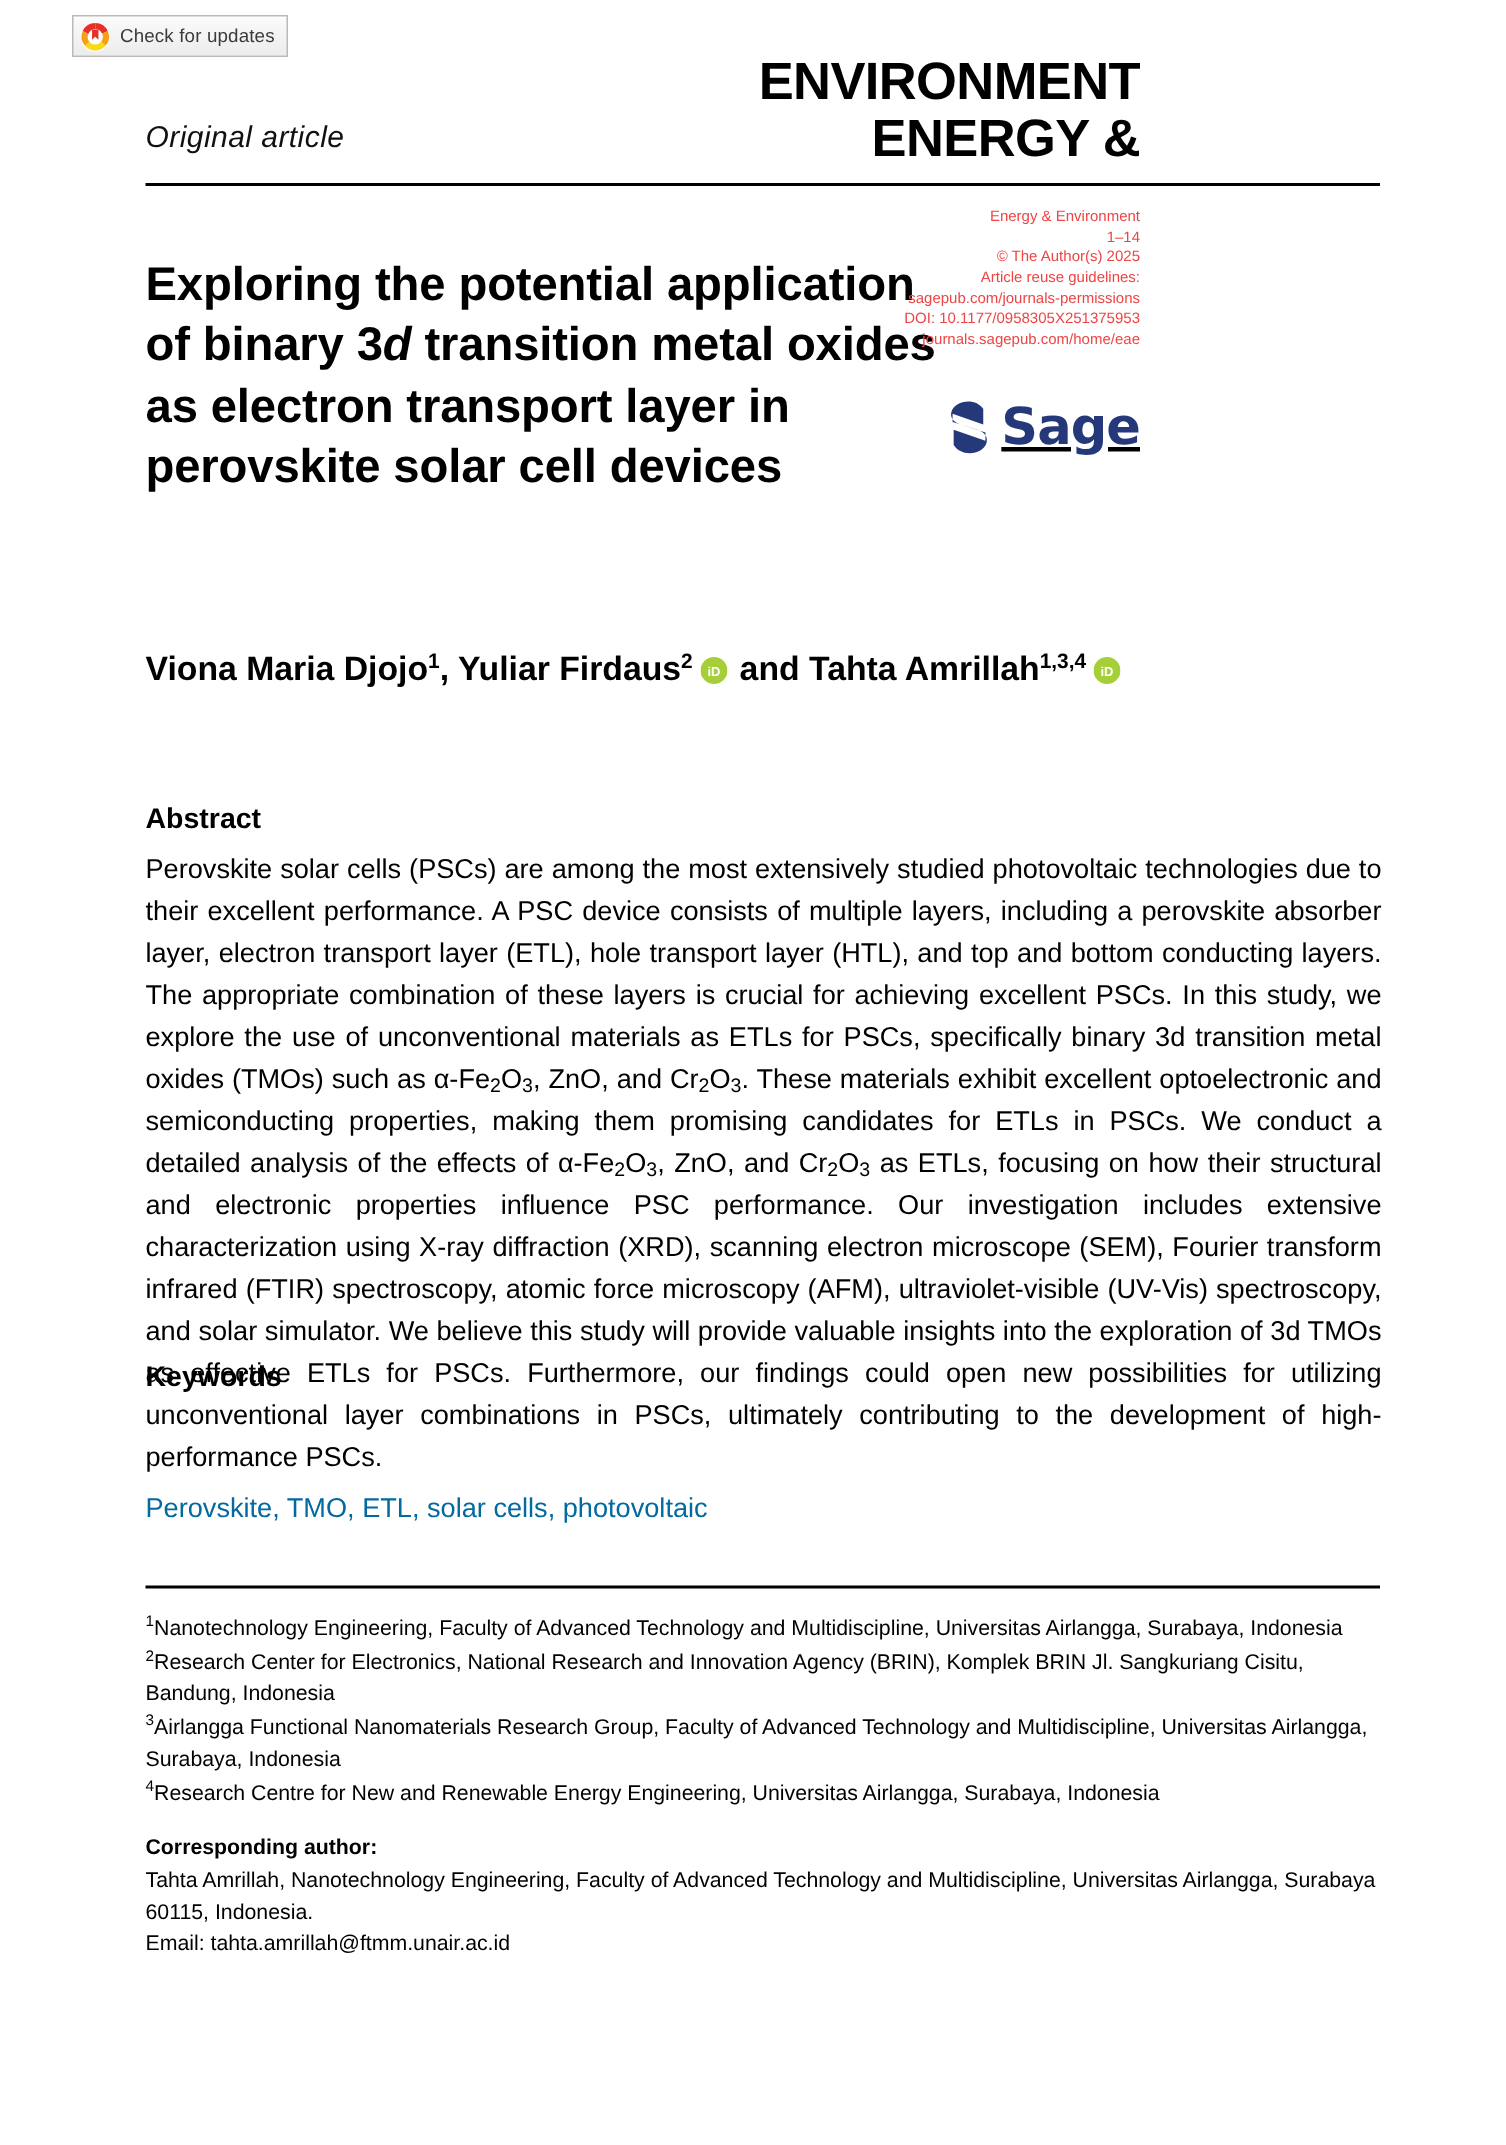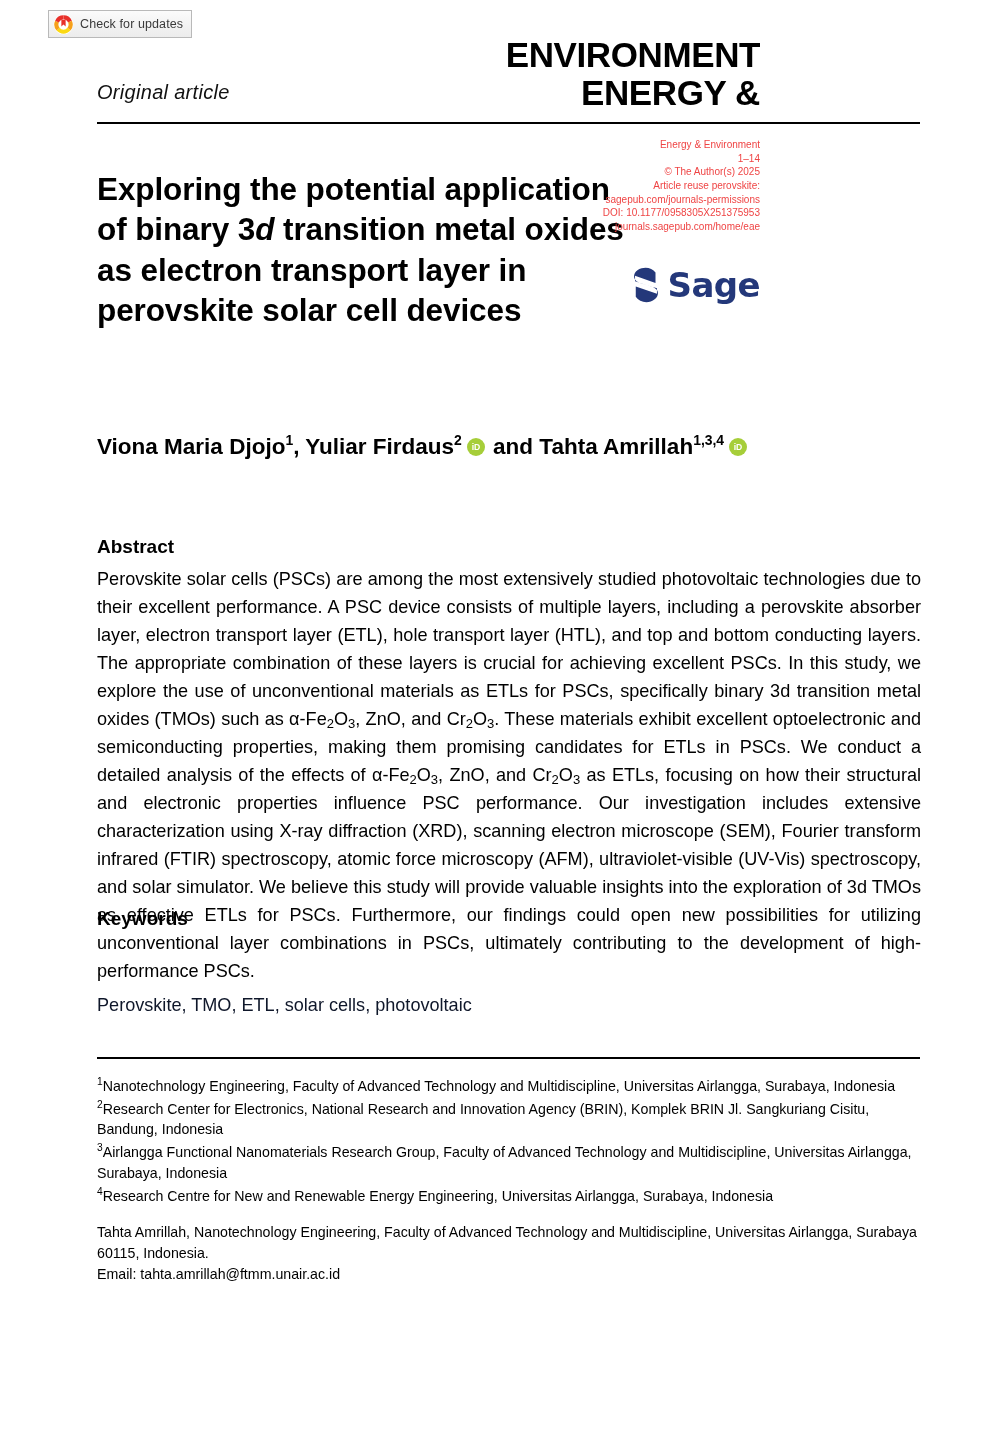--- a/index.html
+++ b/index.html
@@ -108,20 +108,21 @@
   .meta div { white-space: nowrap; }
 
   .sage-logo {
     position: absolute;
     right: 84px;
     top: 266px;
     display: flex;
     align-items: center;
     gap: 7px;
     justify-content: flex-end;
+    text-decoration: underline;
   }
   .sage-mark { width: 30px; height: 38px; display: block; }
   .sage-word {
     font-family: "DejaVu Sans", sans-serif;
     font-weight: bold;
     font-size: 34px;
     color: #24387a;
     letter-spacing: -0.6px;
     line-height: 1;
   }
@@ -170,21 +171,21 @@
 
   
   .kw-head { top: 908px; }
   .keywords {
     position: absolute;
     left: 97px;
     top: 992px;
     width: 824px;
     font-size: 18.1px;
     line-height: 1.5;
-    color: #0f172a;
+    color: #0369a1;
   }
 
   .rule-foot {
     position: absolute;
     left: 97px;
     top: 1057px;
     width: 823px;
     height: 1.6px;
     background: #000;
   }
@@ -241,21 +242,21 @@
   </div>
 
   <div class="rule-top"></div>
 
   <h1 class="title"><span>Exploring the potential application of binary 3</span><i>d</i><span> transition metal oxides as electron transport layer in perovskite solar cell devices</span></h1>
 
   <div class="meta">
     <div>Energy &amp; Environment</div>
     <div>1–14</div>
     <div>© The Author(s) 2025</div>
-    <div>Article reuse perovskite:</div>
+    <div>Article reuse guidelines:</div>
     <div>sagepub.com/journals-permissions</div>
     <div>DOI: 10.1177/0958305X251375953</div>
     <div>journals.sagepub.com/home/eae</div>
   </div>
 
   <div class="sage-logo">
     <svg class="sage-mark" viewBox="0 0 40 52">
       <path d="M33 9 C29 3 21 1 14 3 C5 5.5 1.5 13 5 18.5 C6.5 21 9.5 22.5 13 23.5 L35 30.5 L35 38 L6 28 L6 42 C10 48.5 19 51 26.5 48.5 C35 46 38.5 38.5 35 33 C33.4 30.4 30.4 28.9 27 27.9 L5 21 L5 13.5 L33 23.2 Z" fill="#24387a"></path>
     </svg>
     <span class="sage-word">Sage</span>
@@ -278,17 +279,18 @@
   <div class="rule-foot"></div>
 
   <div class="affils">
     <p><sup>1</sup><span>Nanotechnology Engineering, Faculty of Advanced Technology and Multidiscipline, Universitas Airlangga, Surabaya, Indonesia</span></p>
     <p><sup>2</sup><span>Research Center for Electronics, National Research and Innovation Agency (BRIN), Komplek BRIN Jl. Sangkuriang Cisitu, Bandung, Indonesia</span></p>
     <p><sup>3</sup><span>Airlangga Functional Nanomaterials Research Group, Faculty of Advanced Technology and Multidiscipline, Universitas Airlangga, Surabaya, Indonesia</span></p>
     <p><sup>4</sup><span>Research Centre for New and Renewable Energy Engineering, Universitas Airlangga, Surabaya, Indonesia</span></p>
   </div>
 
   <div class="corr">
+    <p class="corr-head">Corresponding author:</p>
     <p>Tahta Amrillah, Nanotechnology Engineering, Faculty of Advanced Technology and Multidiscipline, Universitas Airlangga, Surabaya 60115, Indonesia.</p>
     <p>Email: tahta.amrillah@ftmm.unair.ac.id</p>
   </div>
 
 </div>
 
 </body></html>

